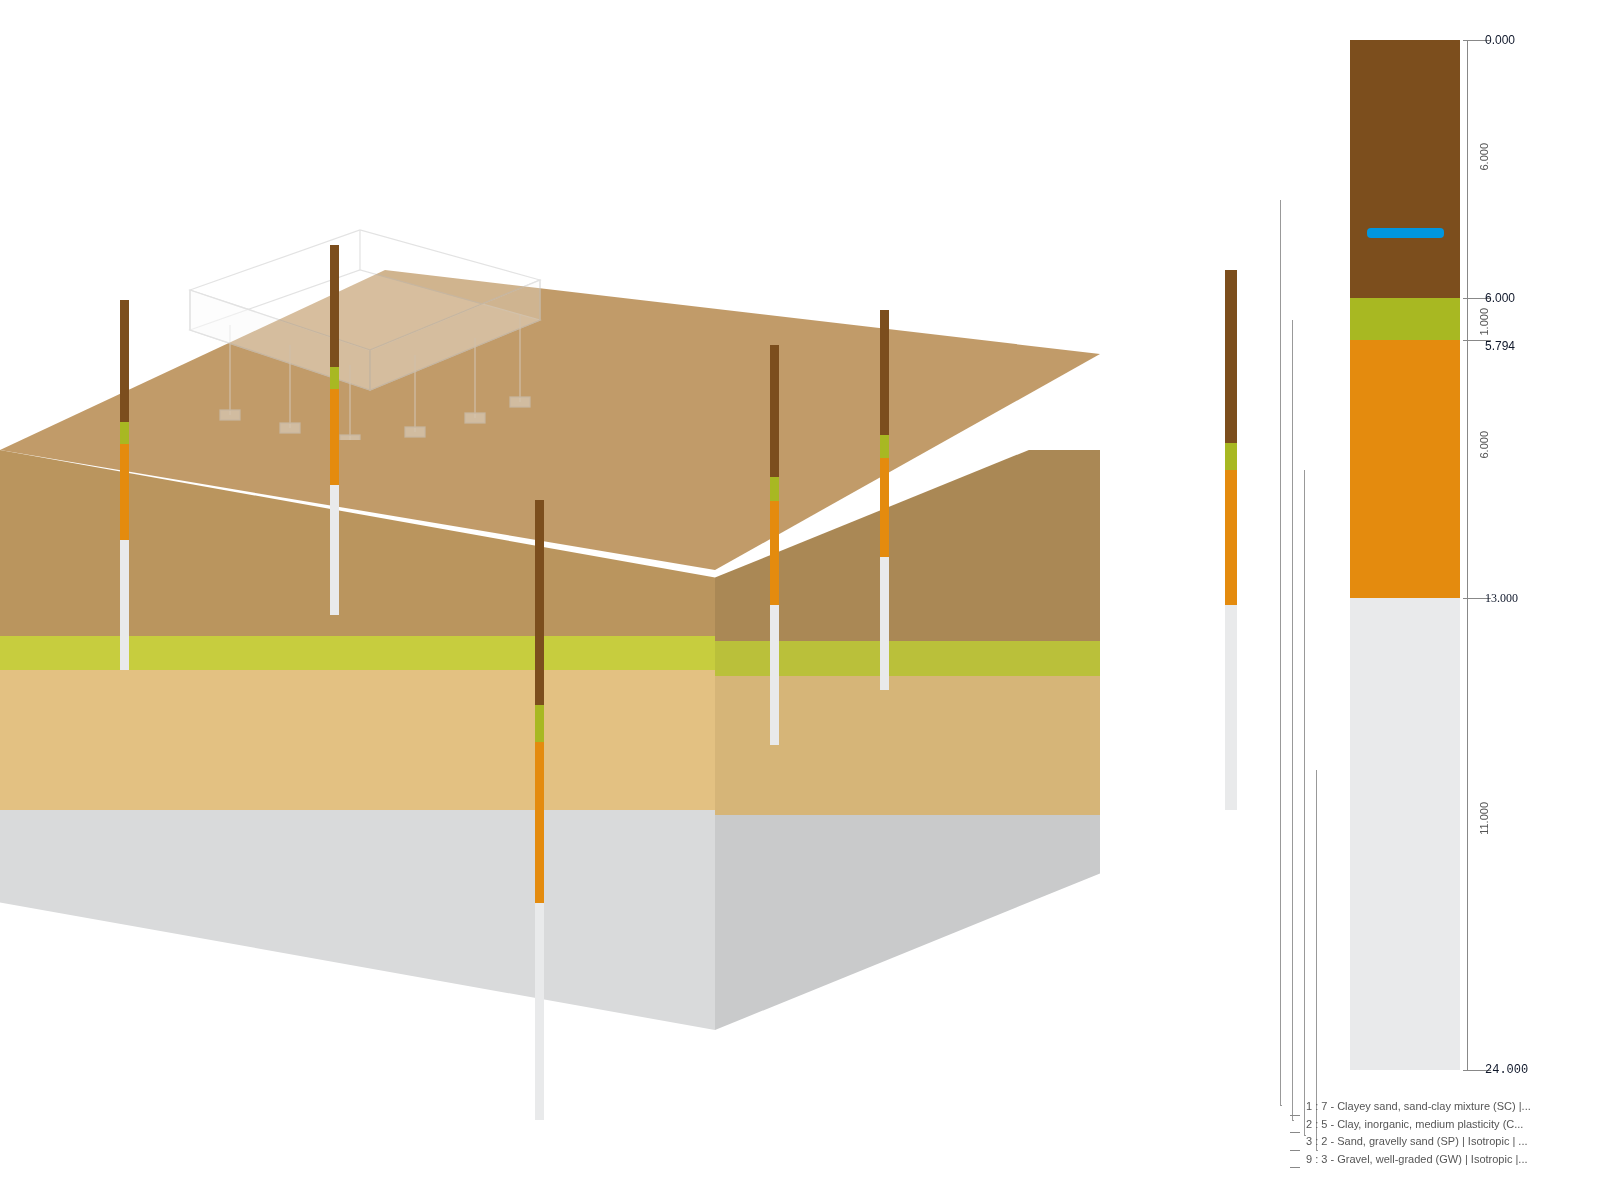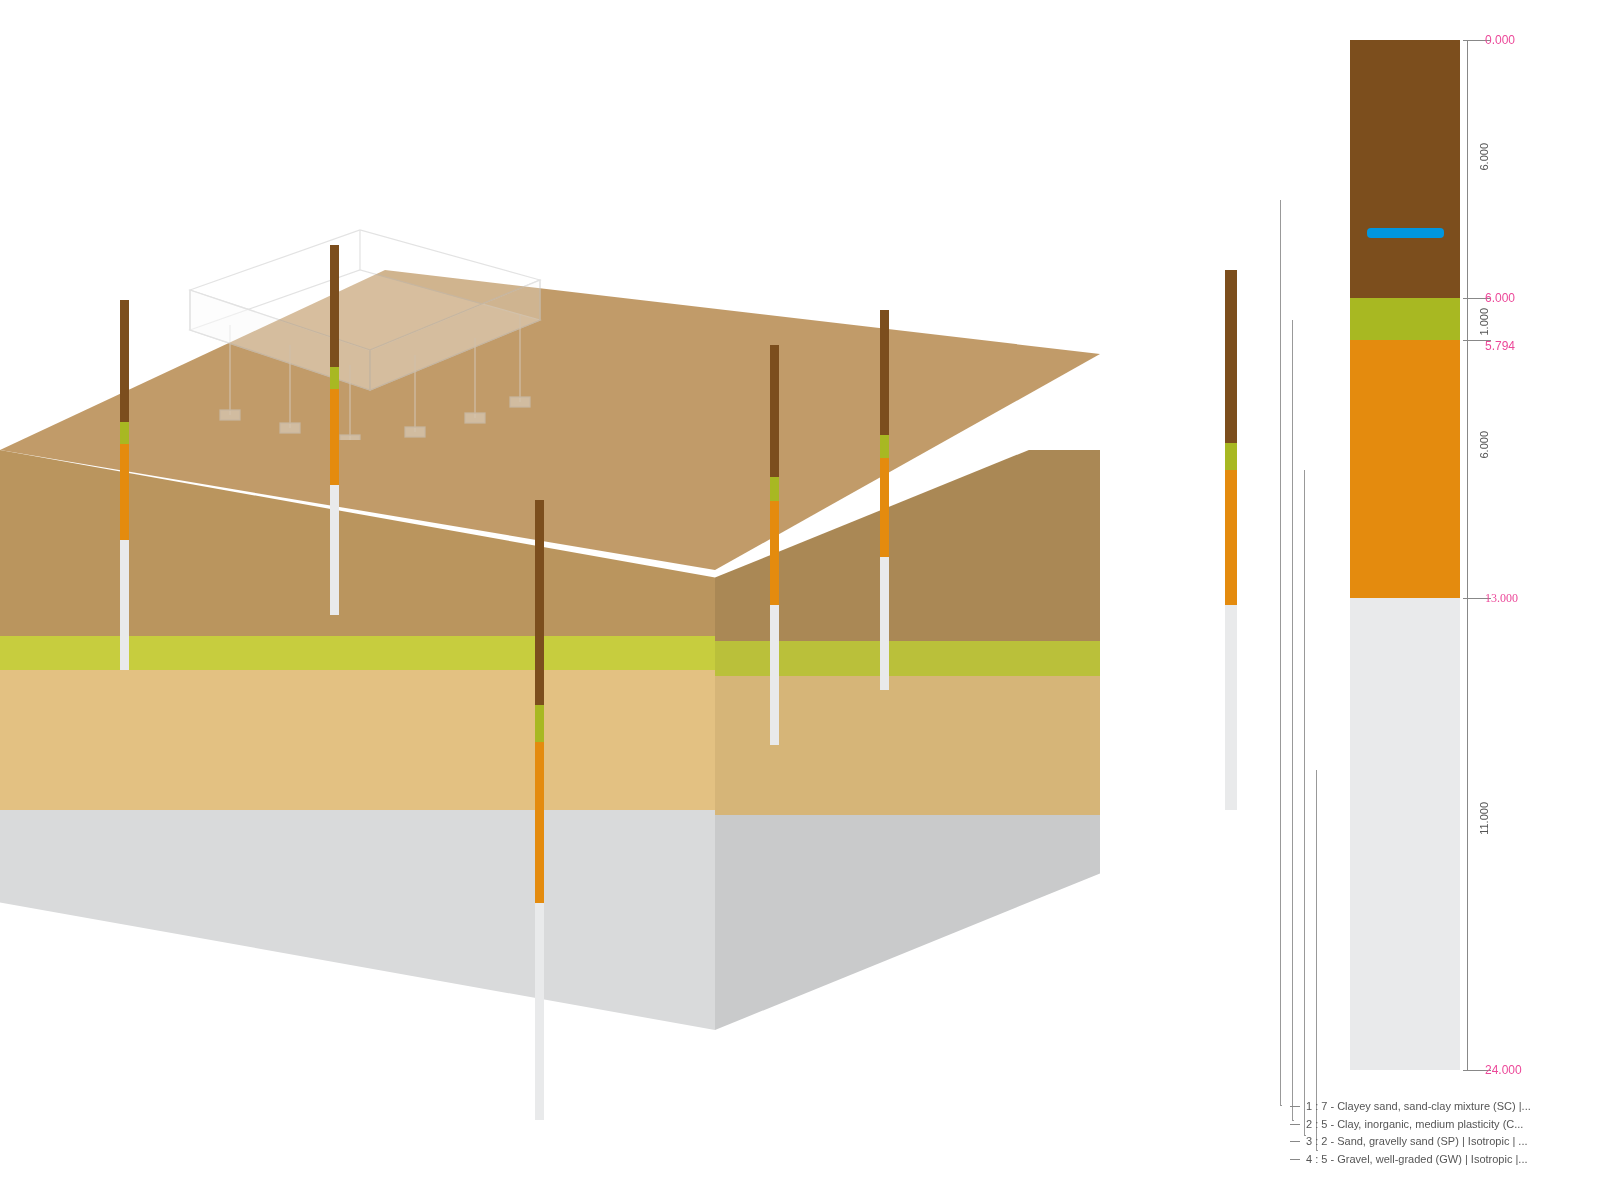--- a/index.html
+++ b/index.html
@@ -142,21 +142,21 @@
   .tick {
     position: absolute;
     left: 0;
     width: 28px;
     border-top: 1px solid #888;
   }
   .tick-label {
     position: absolute;
     left: 22px;
     font-size: 12px;
-    color: #ec4899;
+    color: #0f172a;
     transform: translateY(-50%);
   }
   .span-label {
     position: absolute;
     left: 15px;
     font-size: 11px;
     color: #555;
     writing-mode: vertical-rl;
     transform: rotate(180deg);
   }
@@ -185,21 +185,21 @@
   
   .legend {
     position: absolute;
     left: 1290px;
     top: 1098px;
     width: 300px;
     font-size: 11px;
     color: #555;
     line-height: 1.6;
   }
-  .legend .row { display: flex; align-items: center; gap: 6px; white-space: nowrap; }
+  .legend .row { display: flex; align-items: flex-end; gap: 6px; white-space: nowrap; }
   .legend .dash { width: 10px; border-top: 1px solid #888; }
 </style>
 </head>
 <body>
 
 <div class="scene3d">
   <div class="top-face"></div>
 
   <div class="front-left">
     <div class="layer fl-l1"></div>
@@ -305,21 +305,21 @@
   <div class="tick" style="top:25%;"></div>
   <div class="tick-label" style="top:25%;">6.000</div>
 
   <div class="tick" style="top:29.17%;"></div>
   <div class="tick-label" style="top:29.7%;">5.794</div>
 
   <div class="tick" style="top:54.17%;"></div>
   <div class="tick-label" style="top:54.17%;font-family:Liberation Serif, serif;">13.000</div>
 
   <div class="tick" style="top:100%;"></div>
-  <div class="tick-label" style="top:100%;">24.000</div>
+  <div class="tick-label" style="top:100%;font-family:Liberation Mono, monospace;">24.000</div>
 
   <div class="span-label" style="top:10%;">6.000</div>
   <div class="span-label" style="top:26%;">1.000</div>
   <div class="span-label" style="top:38%;">6.000</div>
   <div class="span-label" style="top:74%;">11.000</div>
 </div>
 
 <div class="leaders">
   <div class="leader" style="top:160px; height:905px; left:0;"></div>
   <div class="leader" style="top:280px; height:800px; left:12px;"></div>
@@ -335,15 +335,15 @@
   <div class="row">
       <span class="dash"></span>
       <span>2 : 5 - Clay, inorganic, medium plasticity (C...</span>
     </div>
   <div class="row">
       <span class="dash"></span>
       <span>3 : 2 - Sand, gravelly sand (SP) | Isotropic | ...</span>
     </div>
   <div class="row">
       <span class="dash"></span>
-      <span>4 : 5 - Gravel, well-graded (GW) | Isotropic |...</span>
+      <span>9 : 3 - Gravel, well-graded (GW) | Isotropic |...</span>
     </div>
 </div>
 
 </body></html>

